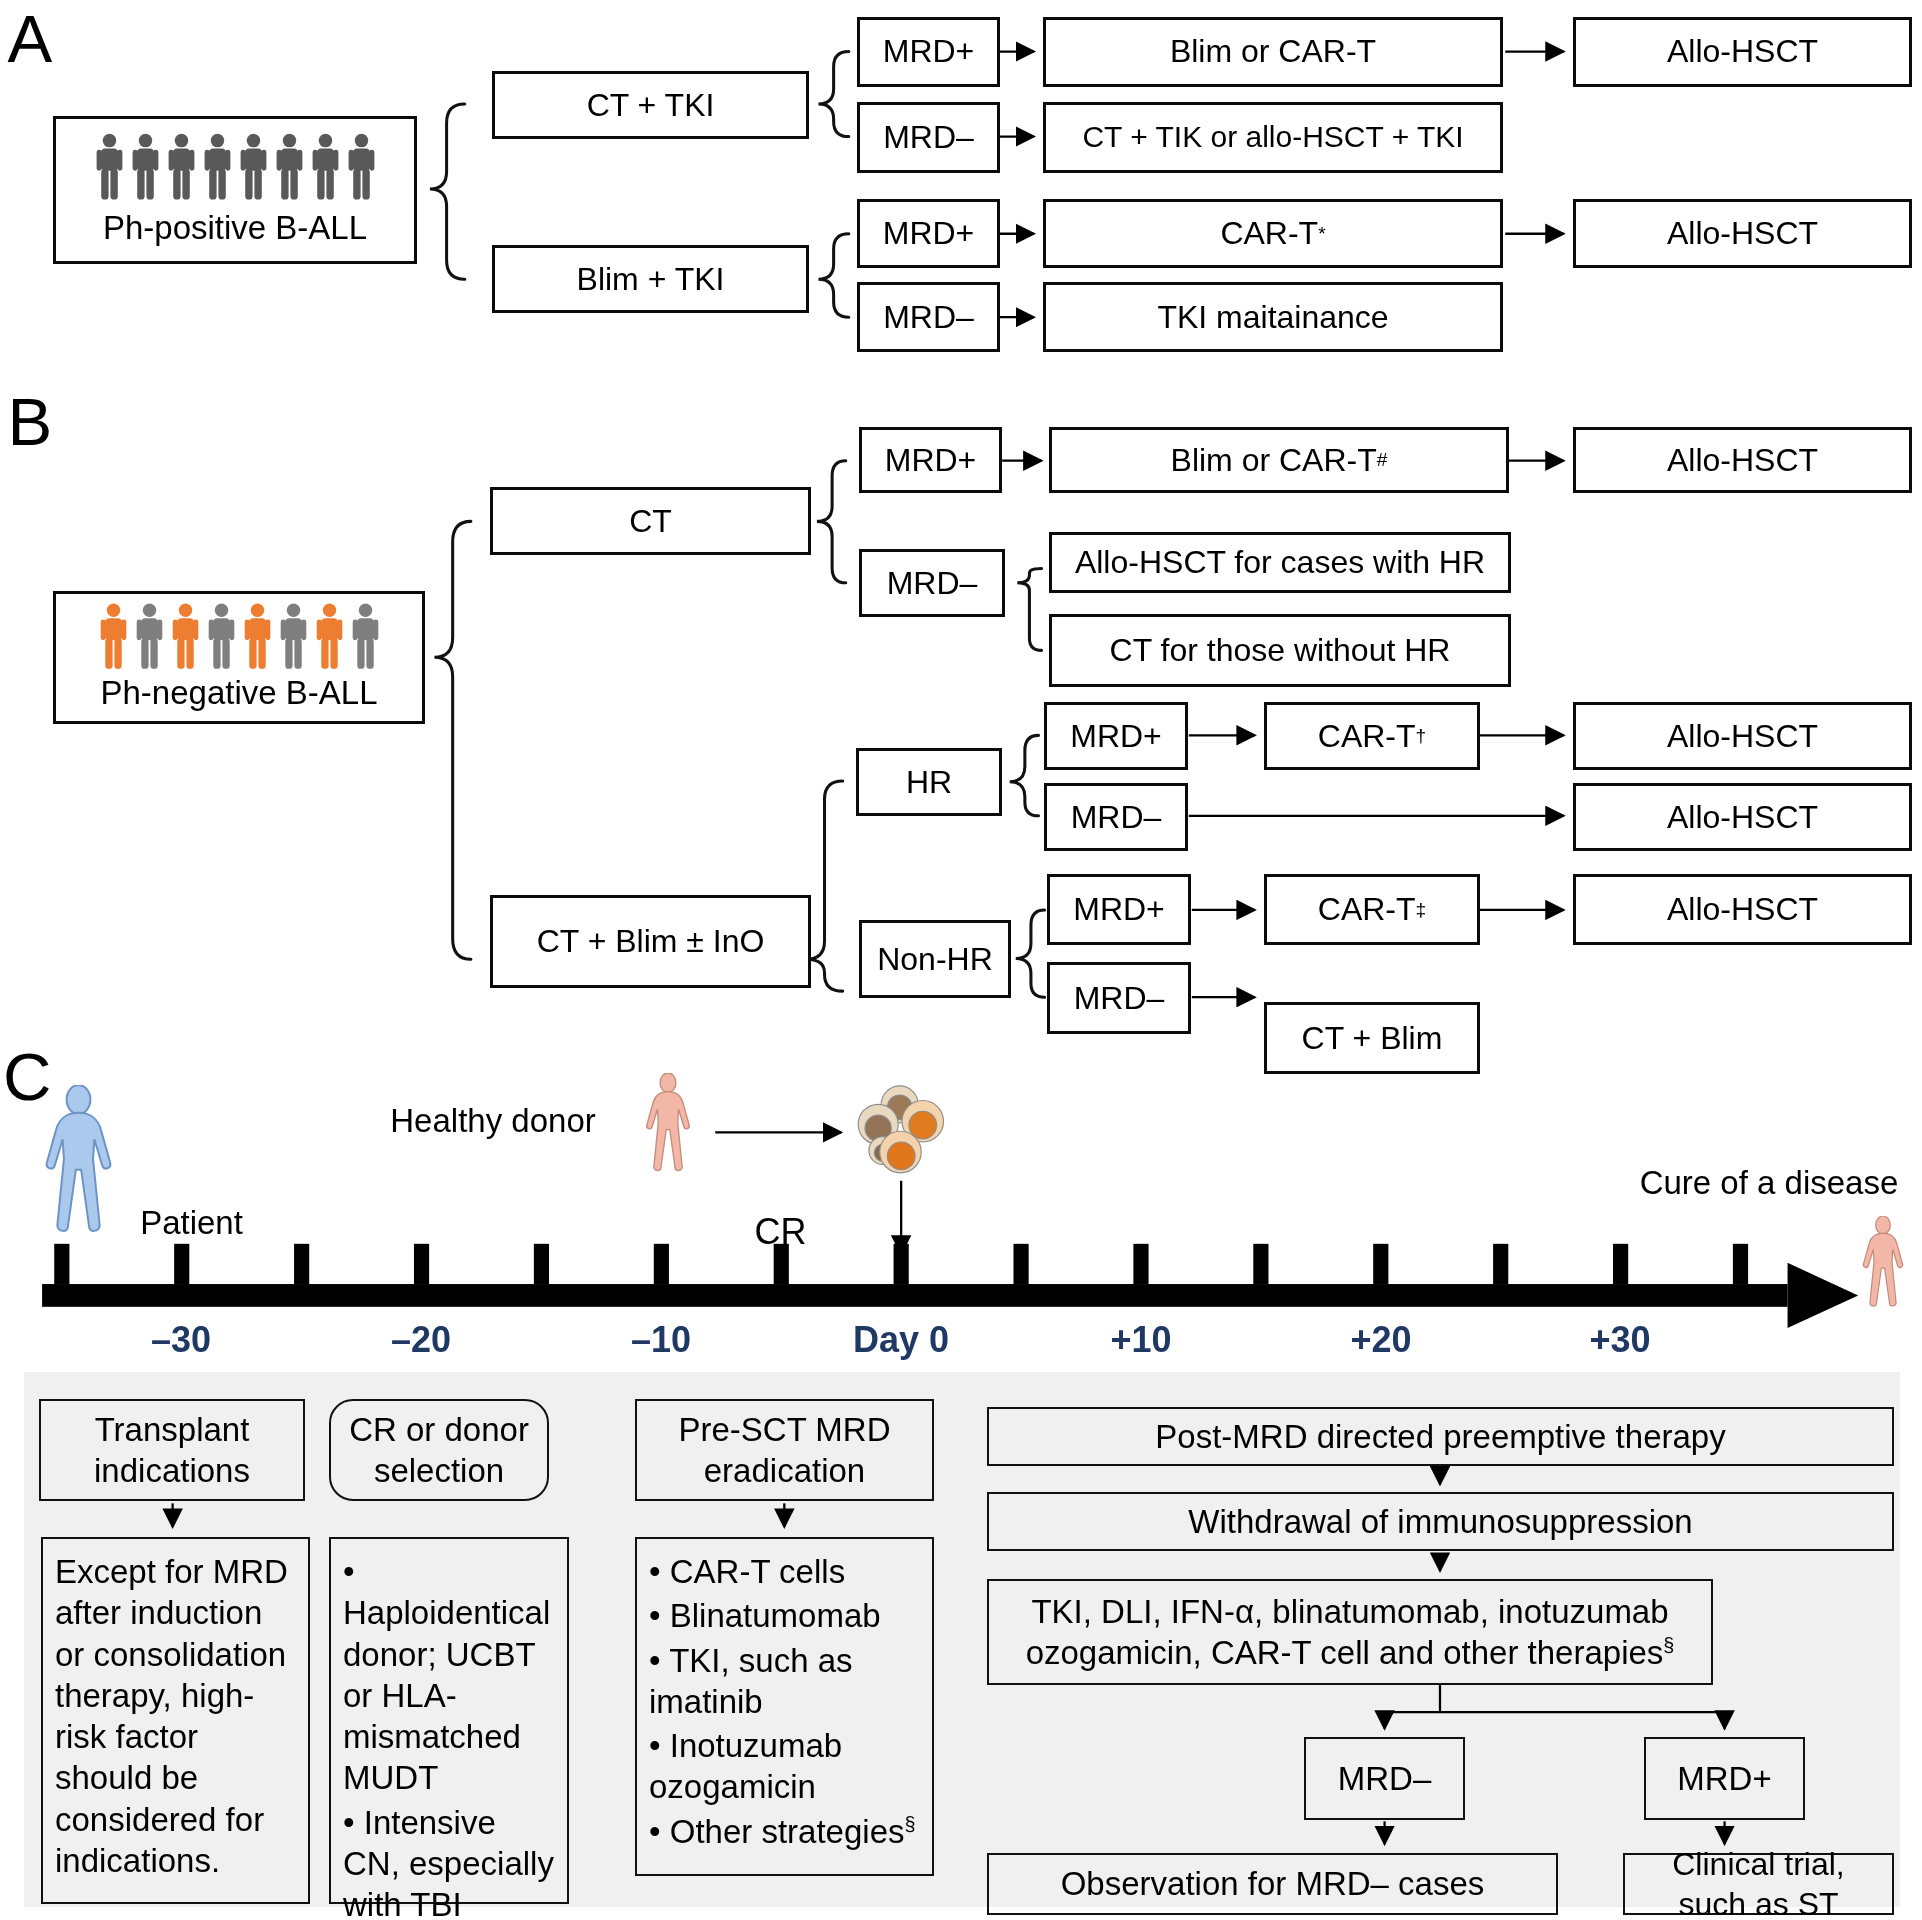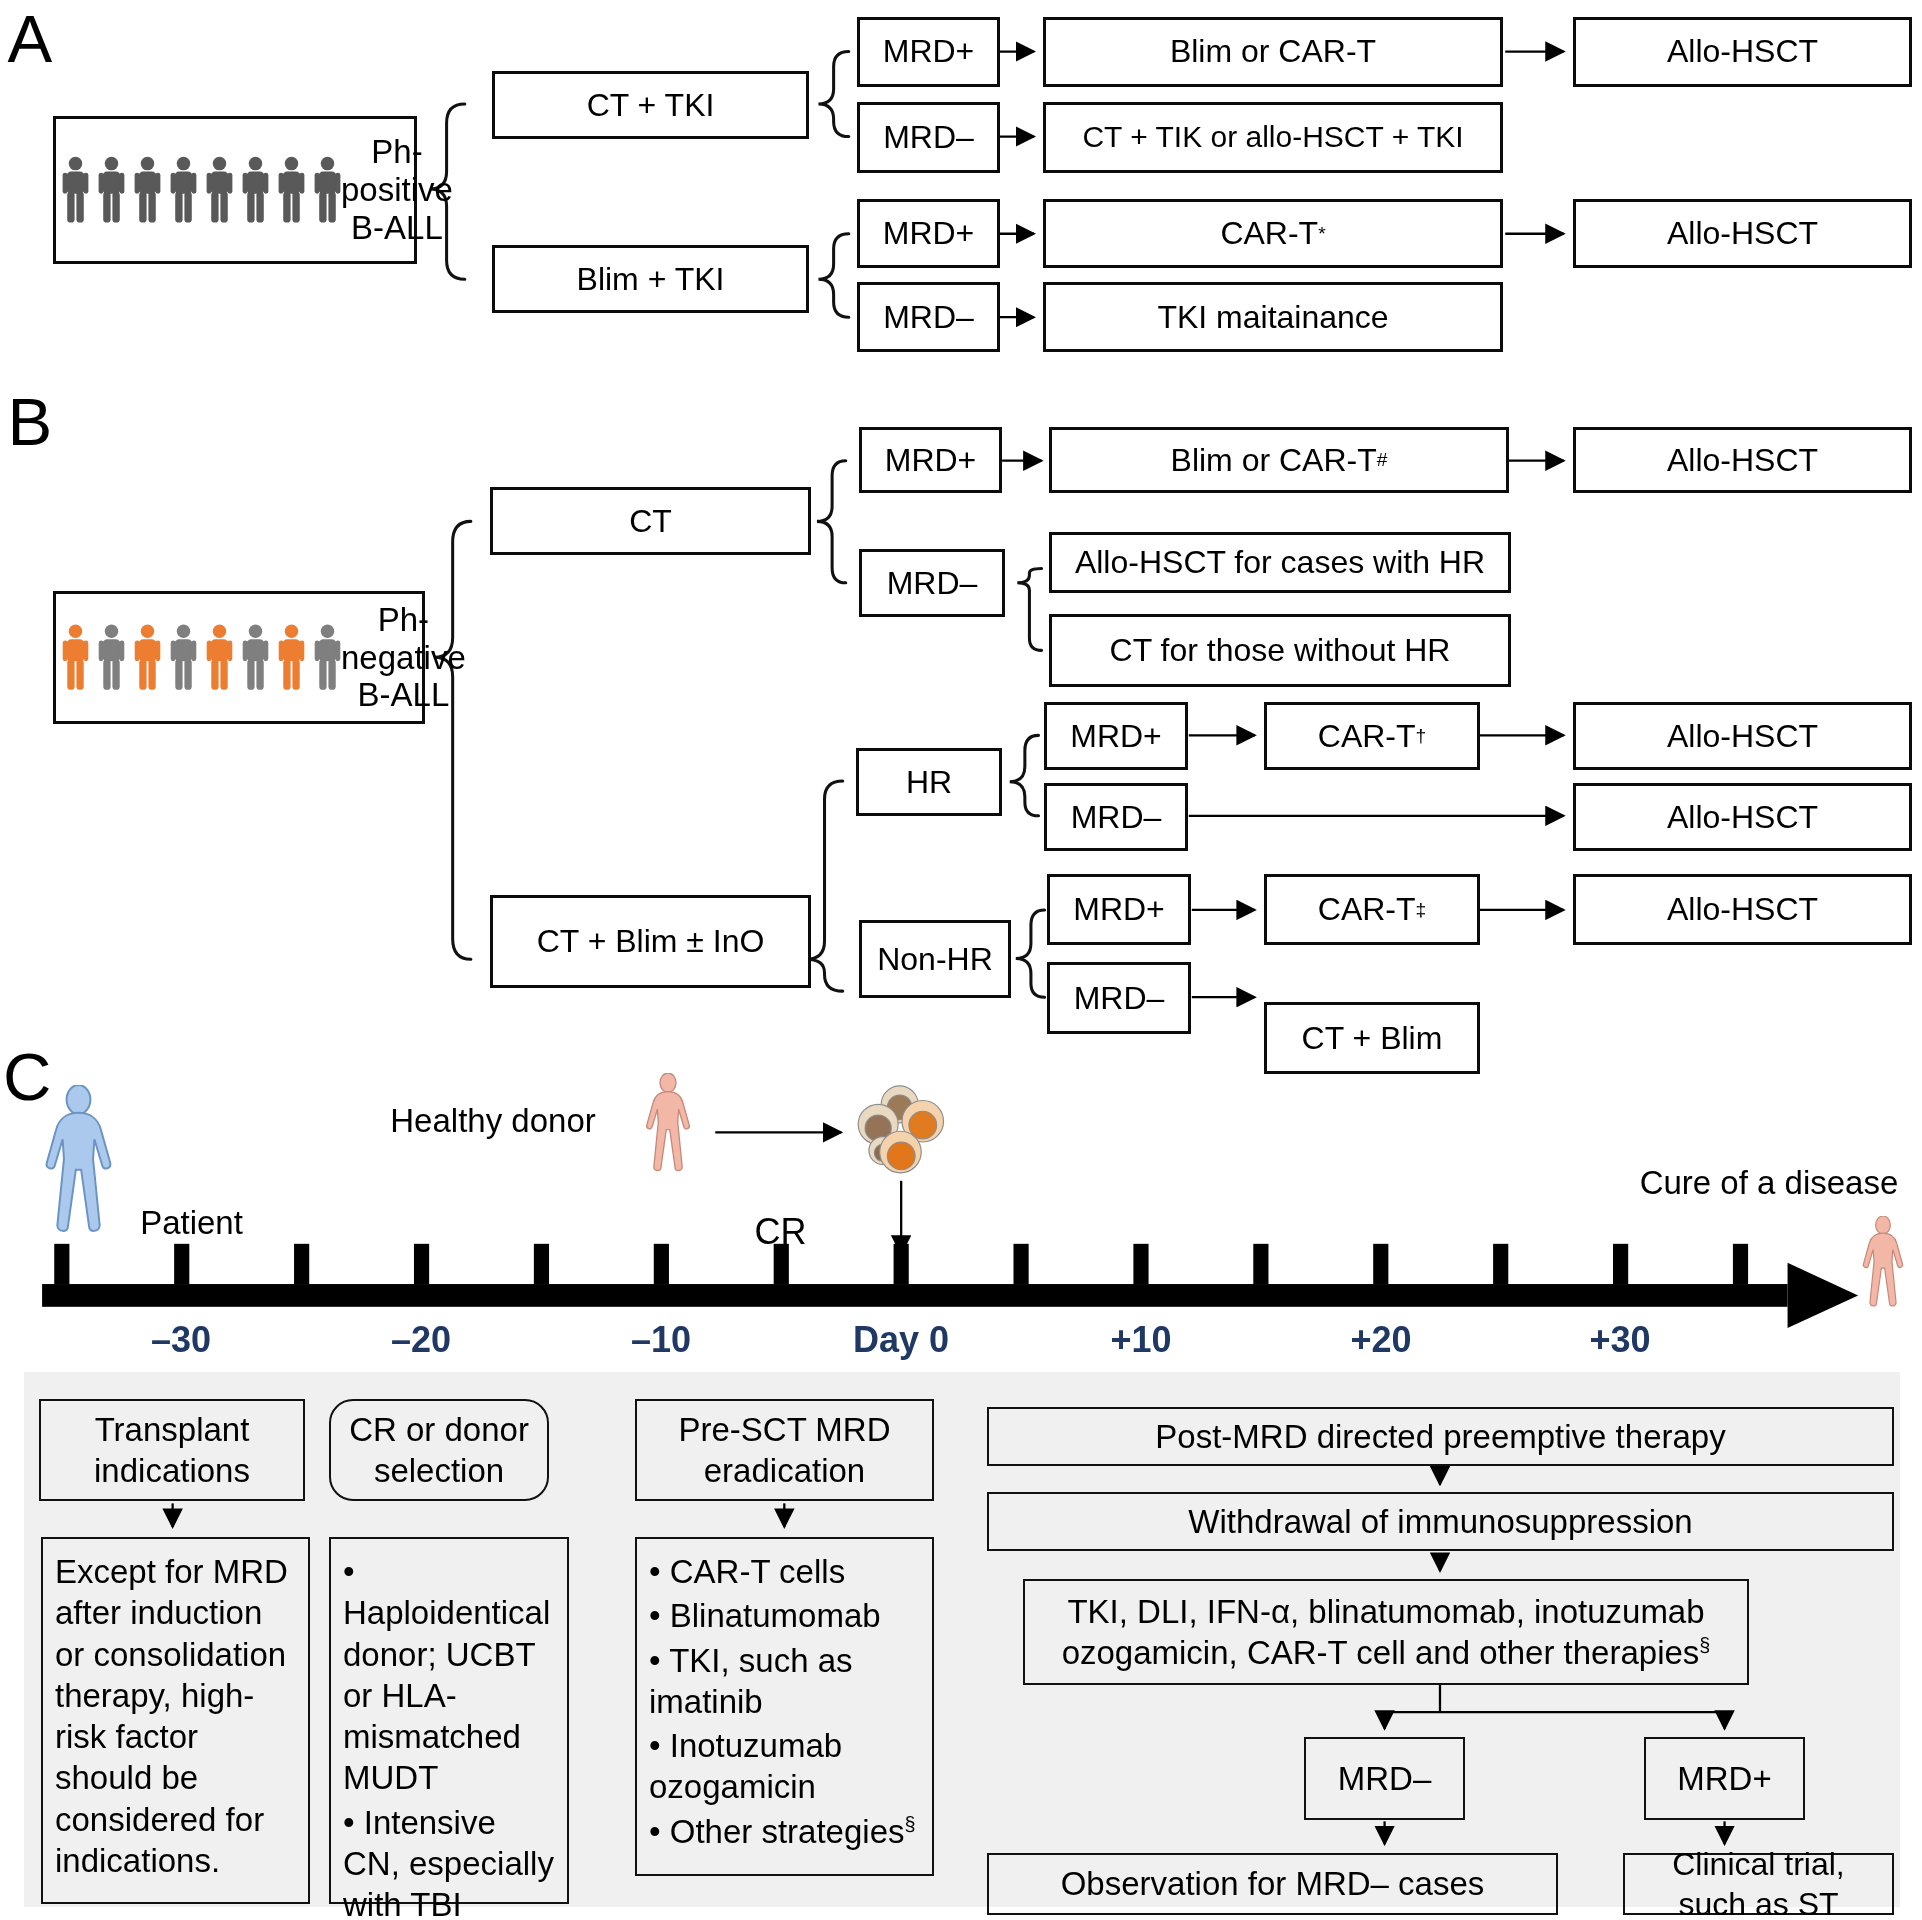--- a/index.html
+++ b/index.html
@@ -12,21 +12,21 @@
   .cbx{position:absolute;border:2.3px solid #111;background:transparent;display:flex;
        align-items:center;justify-content:center;text-align:center;
        font-size:33px;line-height:1.25;box-sizing:border-box;padding:4.6px 10.6px;z-index:2;}
   .cbx.body{align-items:flex-start;justify-content:flex-start;text-align:left;
        flex-direction:column;padding:12px 12px;}
   .lbl{position:absolute;display:flex;align-items:center;justify-content:center;
        text-align:center;z-index:2;line-height:1.1;}
   .pletter{position:absolute;font-size:67px;z-index:2;}
   .tick-label{position:absolute;width:182px;text-align:center;font-size:36px;
        font-weight:700;color:#1F3864;z-index:2;}
-  .srcbox{flex-direction:row;justify-content:space-evenly;padding:6px 6px;}
+  .srcbox{flex-direction:column;justify-content:space-evenly;padding:6px 6px;}
   .iconrow{display:flex;justify-content:center;align-items:flex-end;gap:9px;}
   .picon{display:block;}
   .gray{position:absolute;background:#F0F0F1;z-index:0;}
   sup{font-size:60%;line-height:0;vertical-align:super;}
   .fig{position:absolute;z-index:2;}
   .bullets{display:flex;flex-direction:column;gap:3px;}
 </style>
 </head>
 <body>
 
@@ -306,21 +306,21 @@
       <span>• CAR-T cells</span>
       <span>• Blinatumomab</span>
       <span>• TKI, such as imatinib</span>
       <span>• Inotuzumab ozogamicin</span>
       <span><span>• Other strategies</span><sup>§</sup></span>
     </div>
   </div>
 
   <div class="cbx" style="left:987px;top:1407px;width:907px;height:59px;">Post-MRD directed preemptive therapy</div>
   <div class="cbx" style="left:987px;top:1492px;width:907px;height:59px;">Withdrawal of immunosuppression</div>
-  <div class="cbx" style="left:987px;top:1579px;width:726px;height:106px;margin-left:36px;">
+  <div class="cbx" style="left:987px;top:1579px;width:726px;height:106px;">
     <div><span>TKI, DLI, IFN-α, blinatumomab, inotuzumab ozogamicin, CAR-T cell and other therapies</span><sup>§</sup></div>
   </div>
 
   <div class="cbx" style="left:1304px;top:1737px;width:161px;height:83px;">MRD–</div>
   <div class="cbx" style="left:1644px;top:1737px;width:161px;height:83px;">MRD+</div>
   <div class="cbx" style="left:987px;top:1853px;width:571px;height:62px;">Observation for MRD– cases</div>
   <div class="cbx" style="left:1623px;top:1853px;width:271px;height:62px;font-size:32px;">Clinical trial, such as ST</div>
 
 </div>
 

